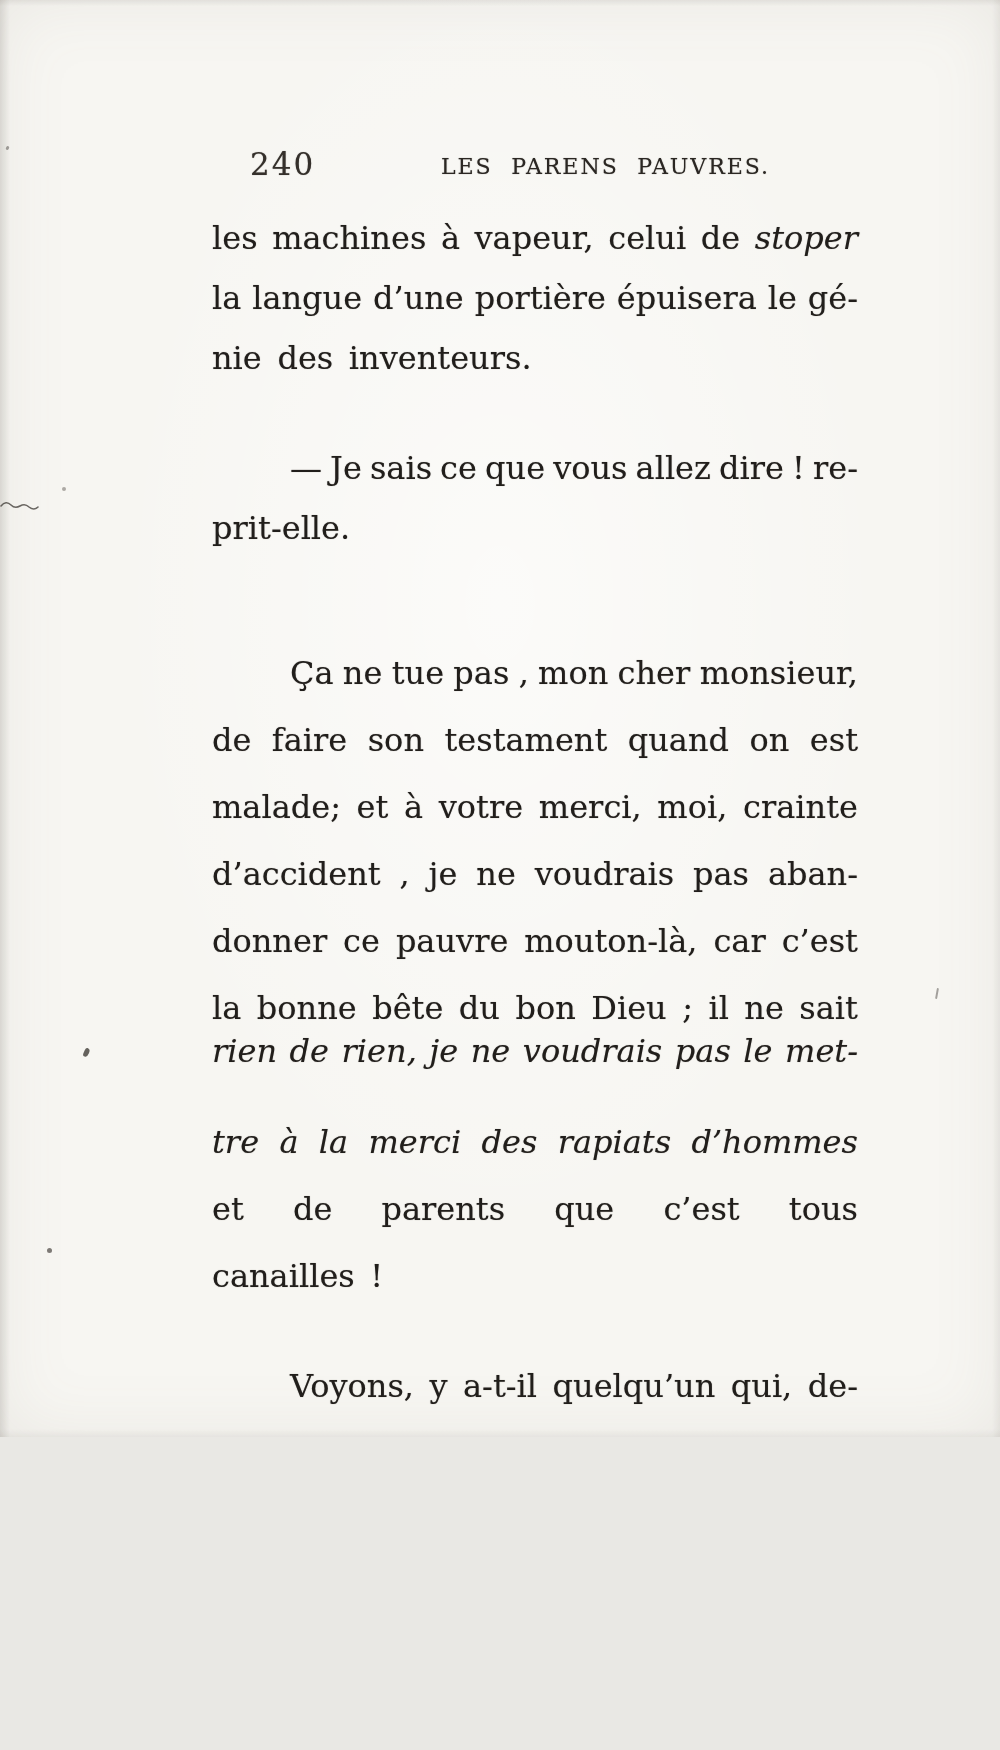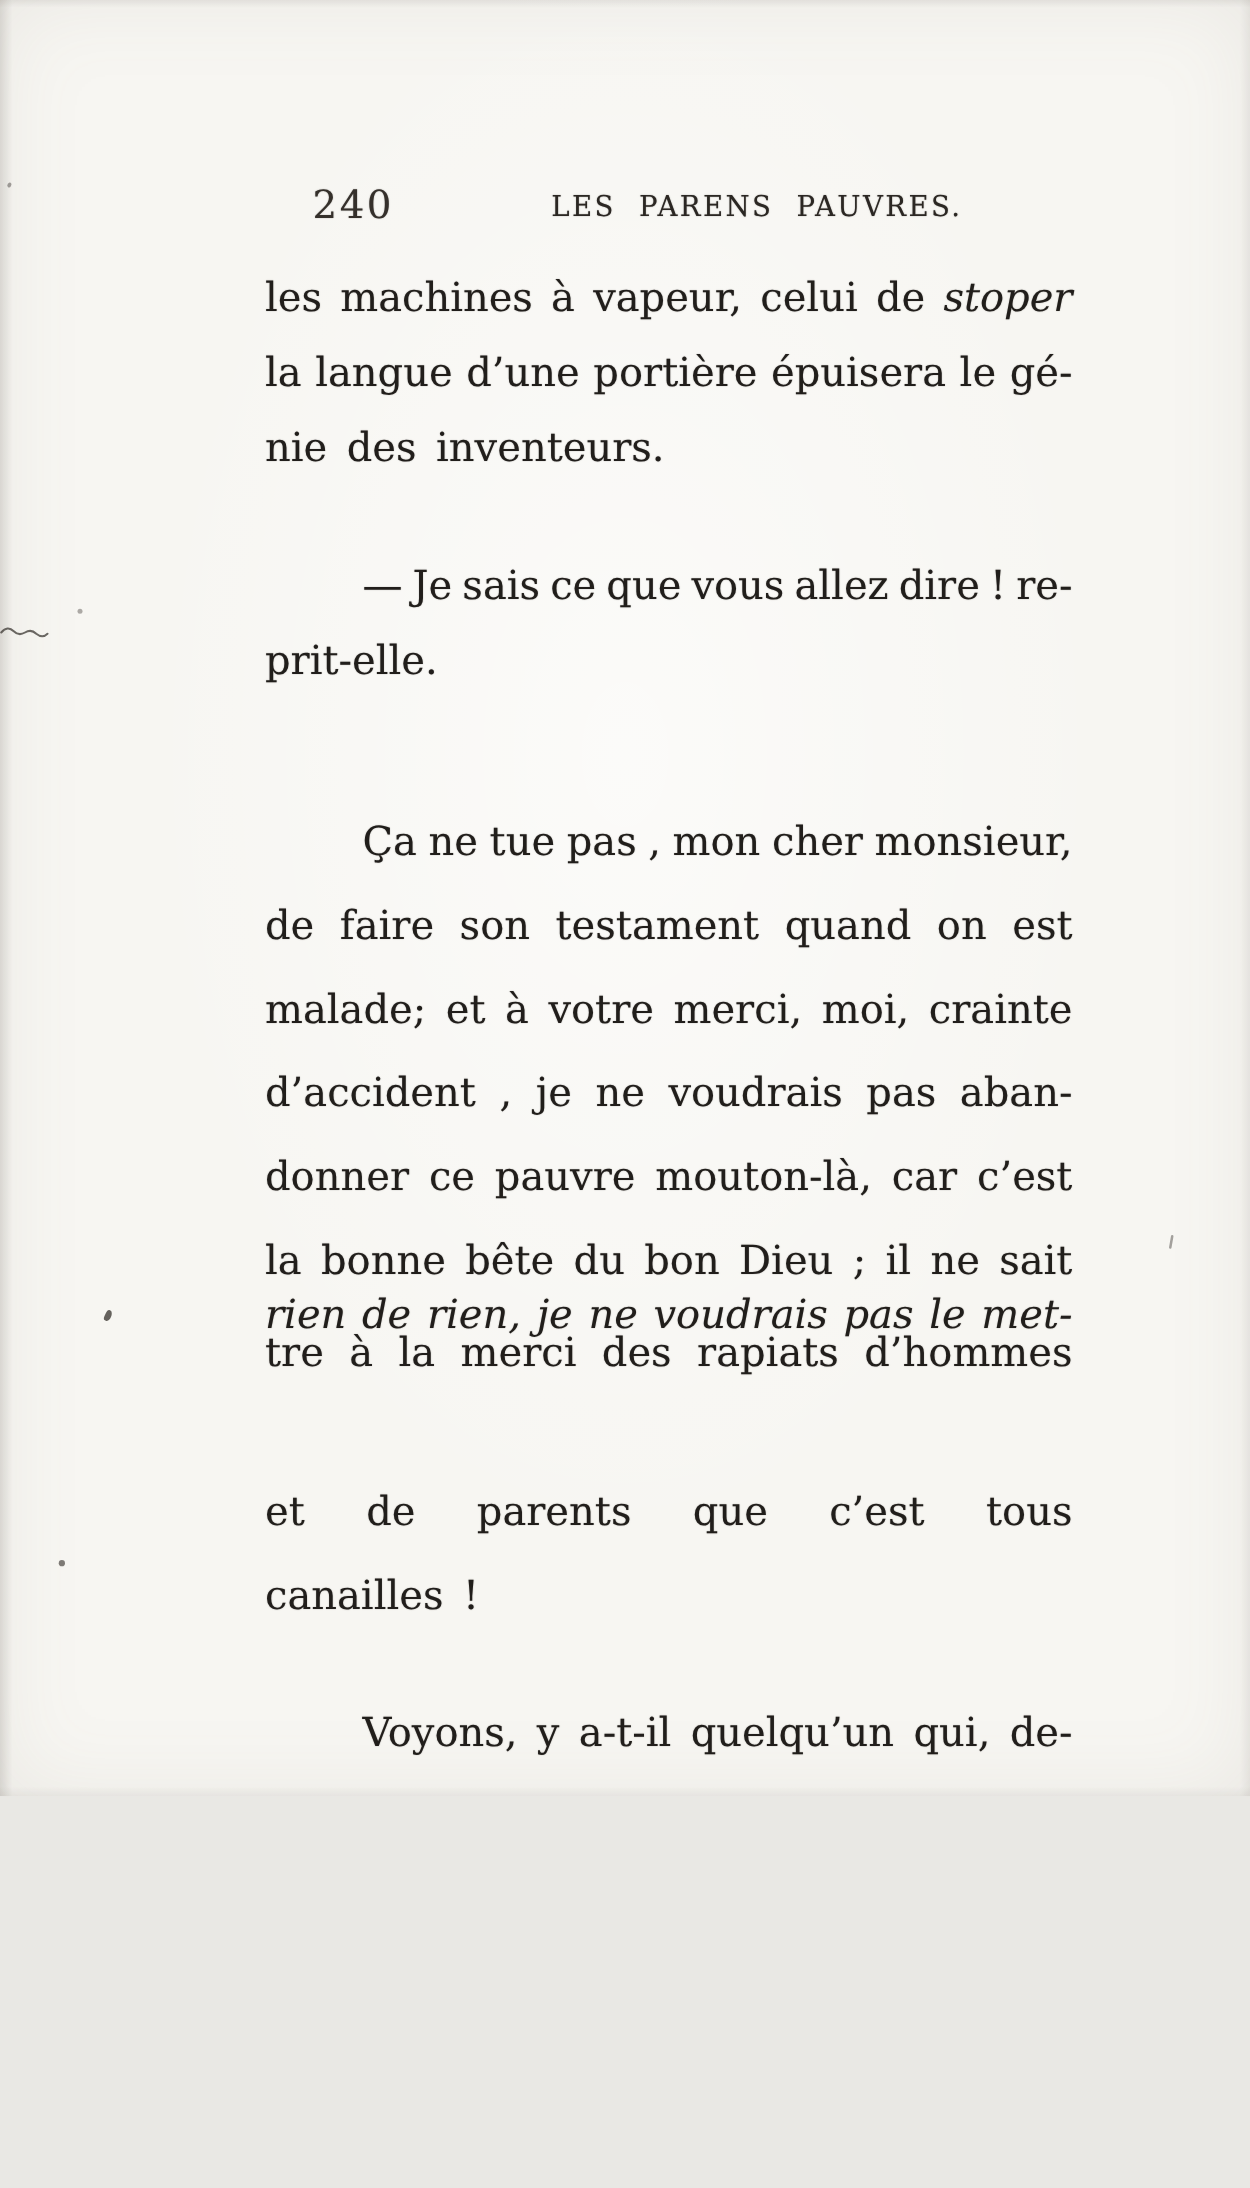--- a/index.html
+++ b/index.html
@@ -161,21 +161,21 @@
         <span>rien</span>
         <span>de</span>
         <span>rien,</span>
         <span>je</span>
         <span>ne</span>
         <span>voudrais</span>
         <span>pas</span>
         <span>le</span>
         <span>met-</span>
       </div>
-      <div class="line justify" style="top: 1059px;">
+      <div class="line justify" style="top: 1119px; font-style: italic;">
         <span>tre</span>
         <span>à</span>
         <span>la</span>
         <span>merci</span>
         <span>des</span>
         <span>rapiats</span>
         <span>d’hommes</span>
       </div>
       <div class="line justify" style="top: 1186px;">
         <span>et</span>

